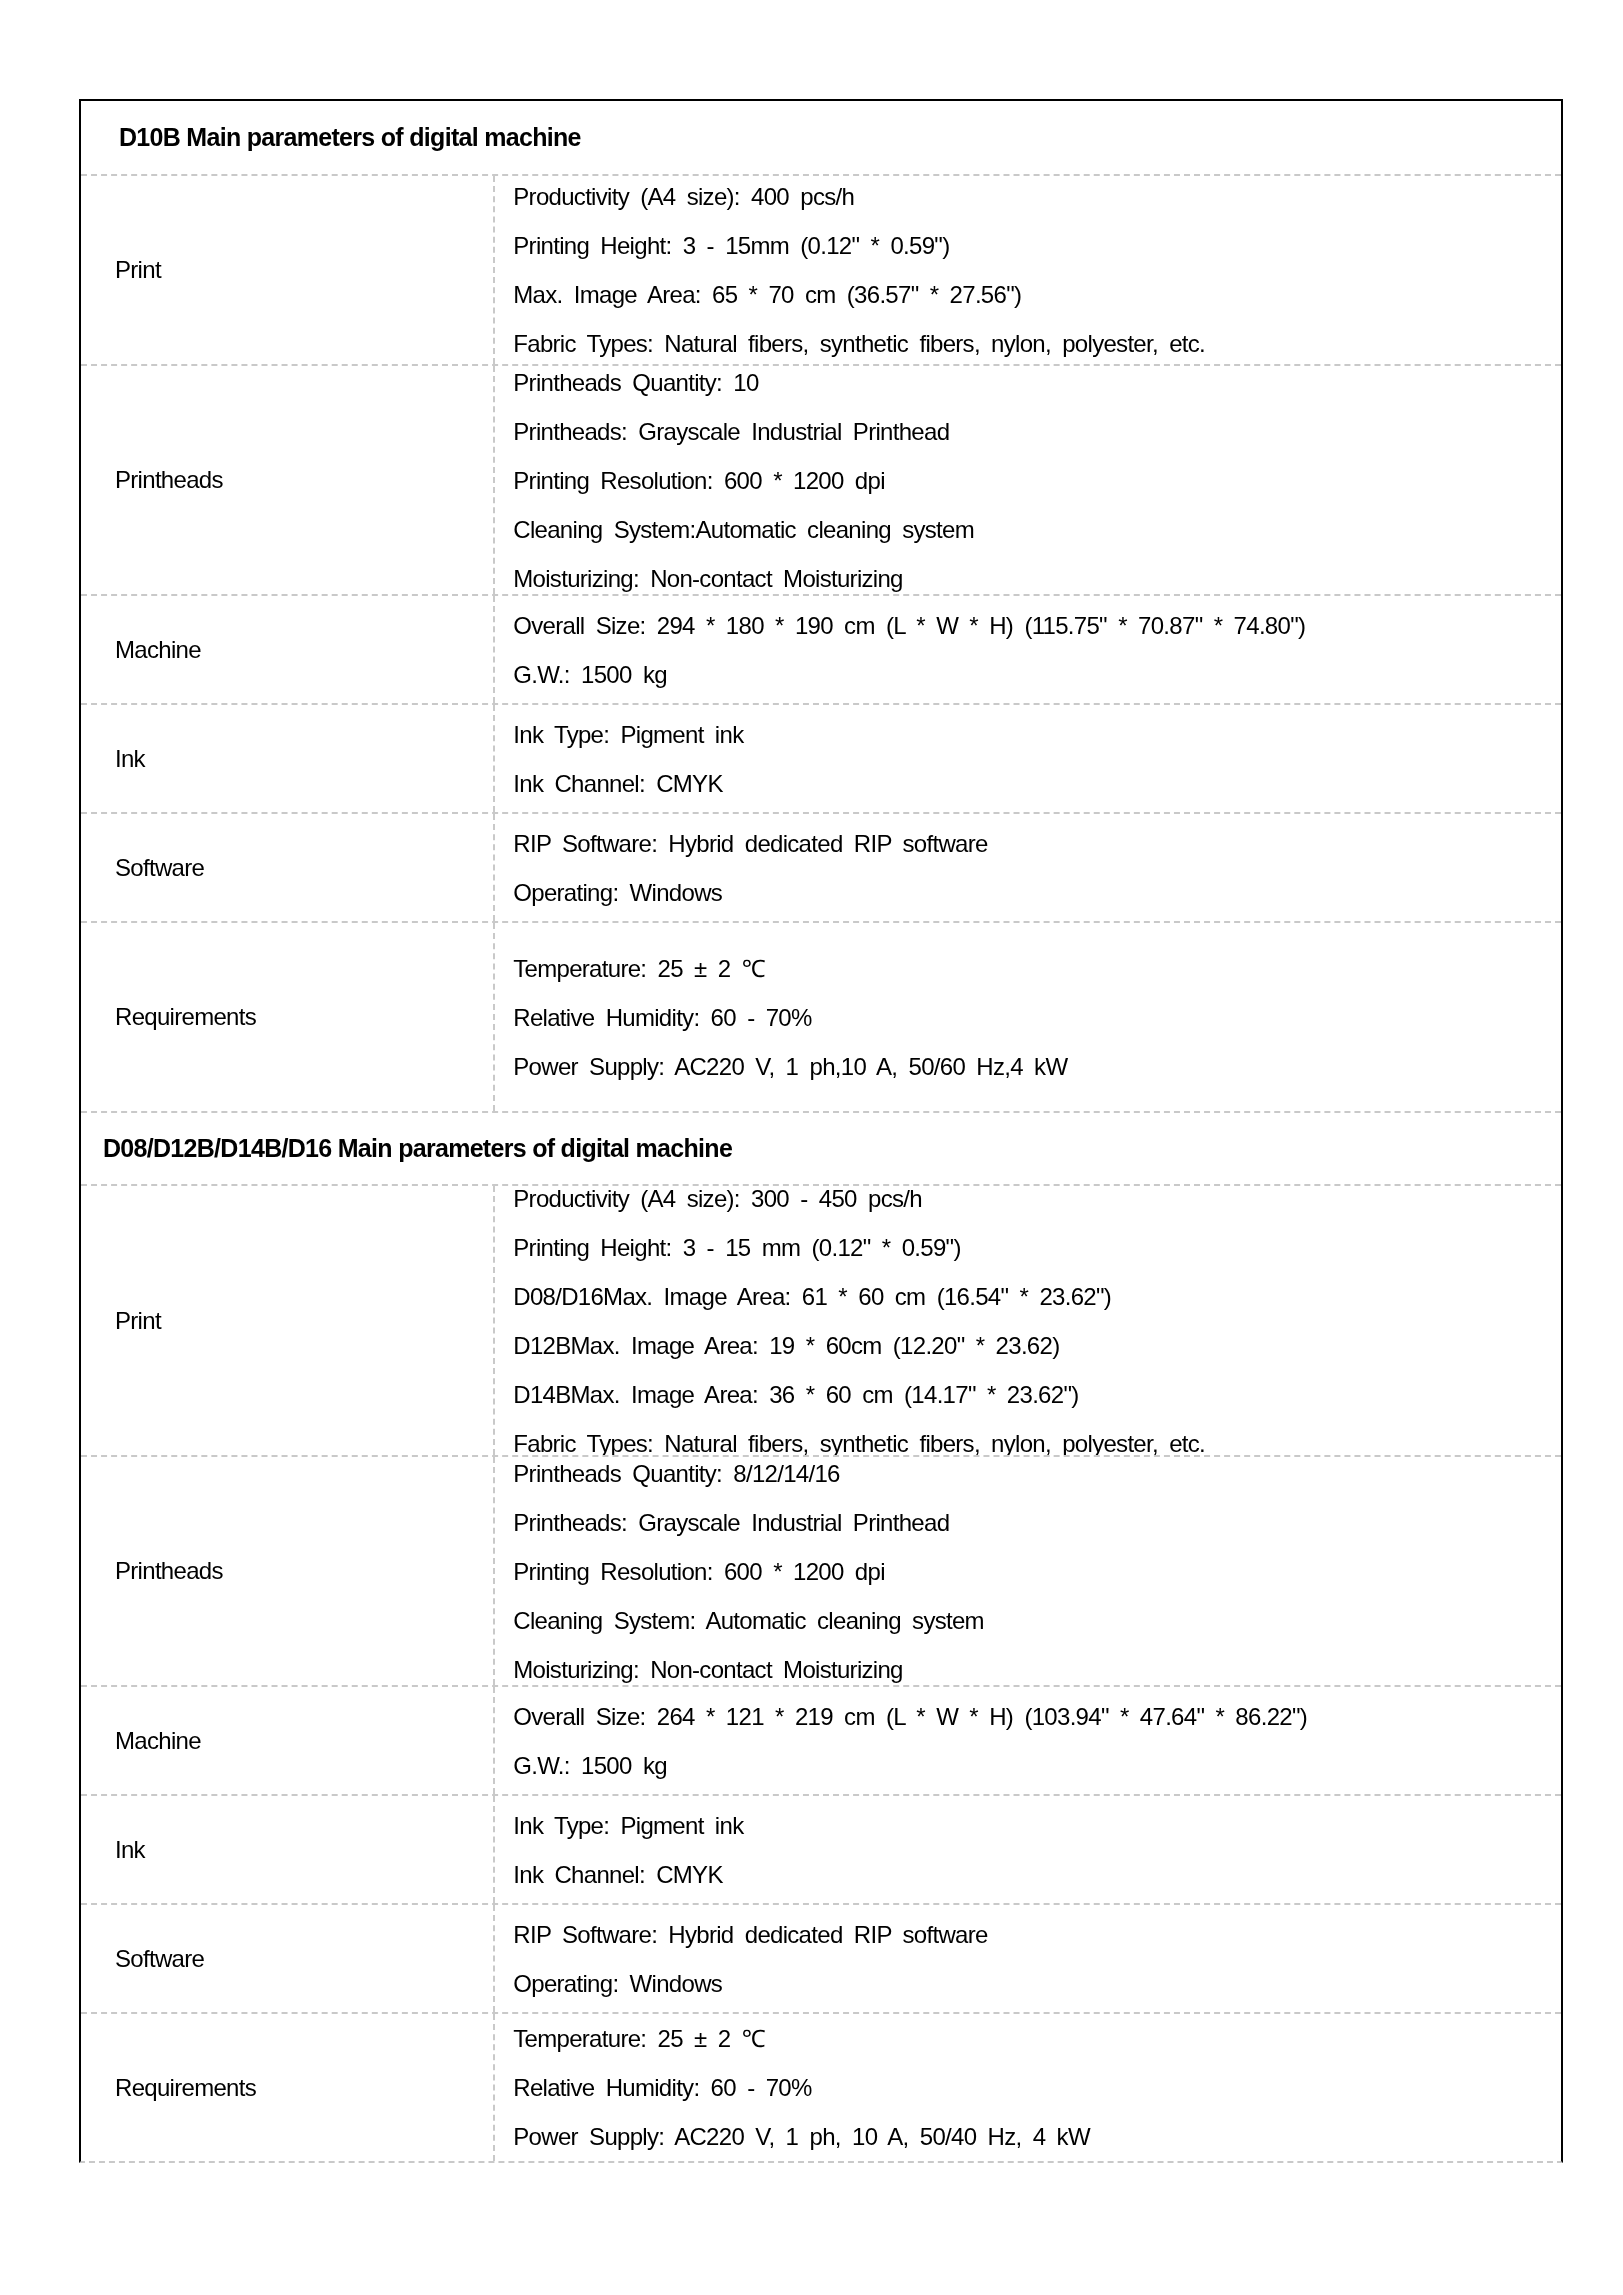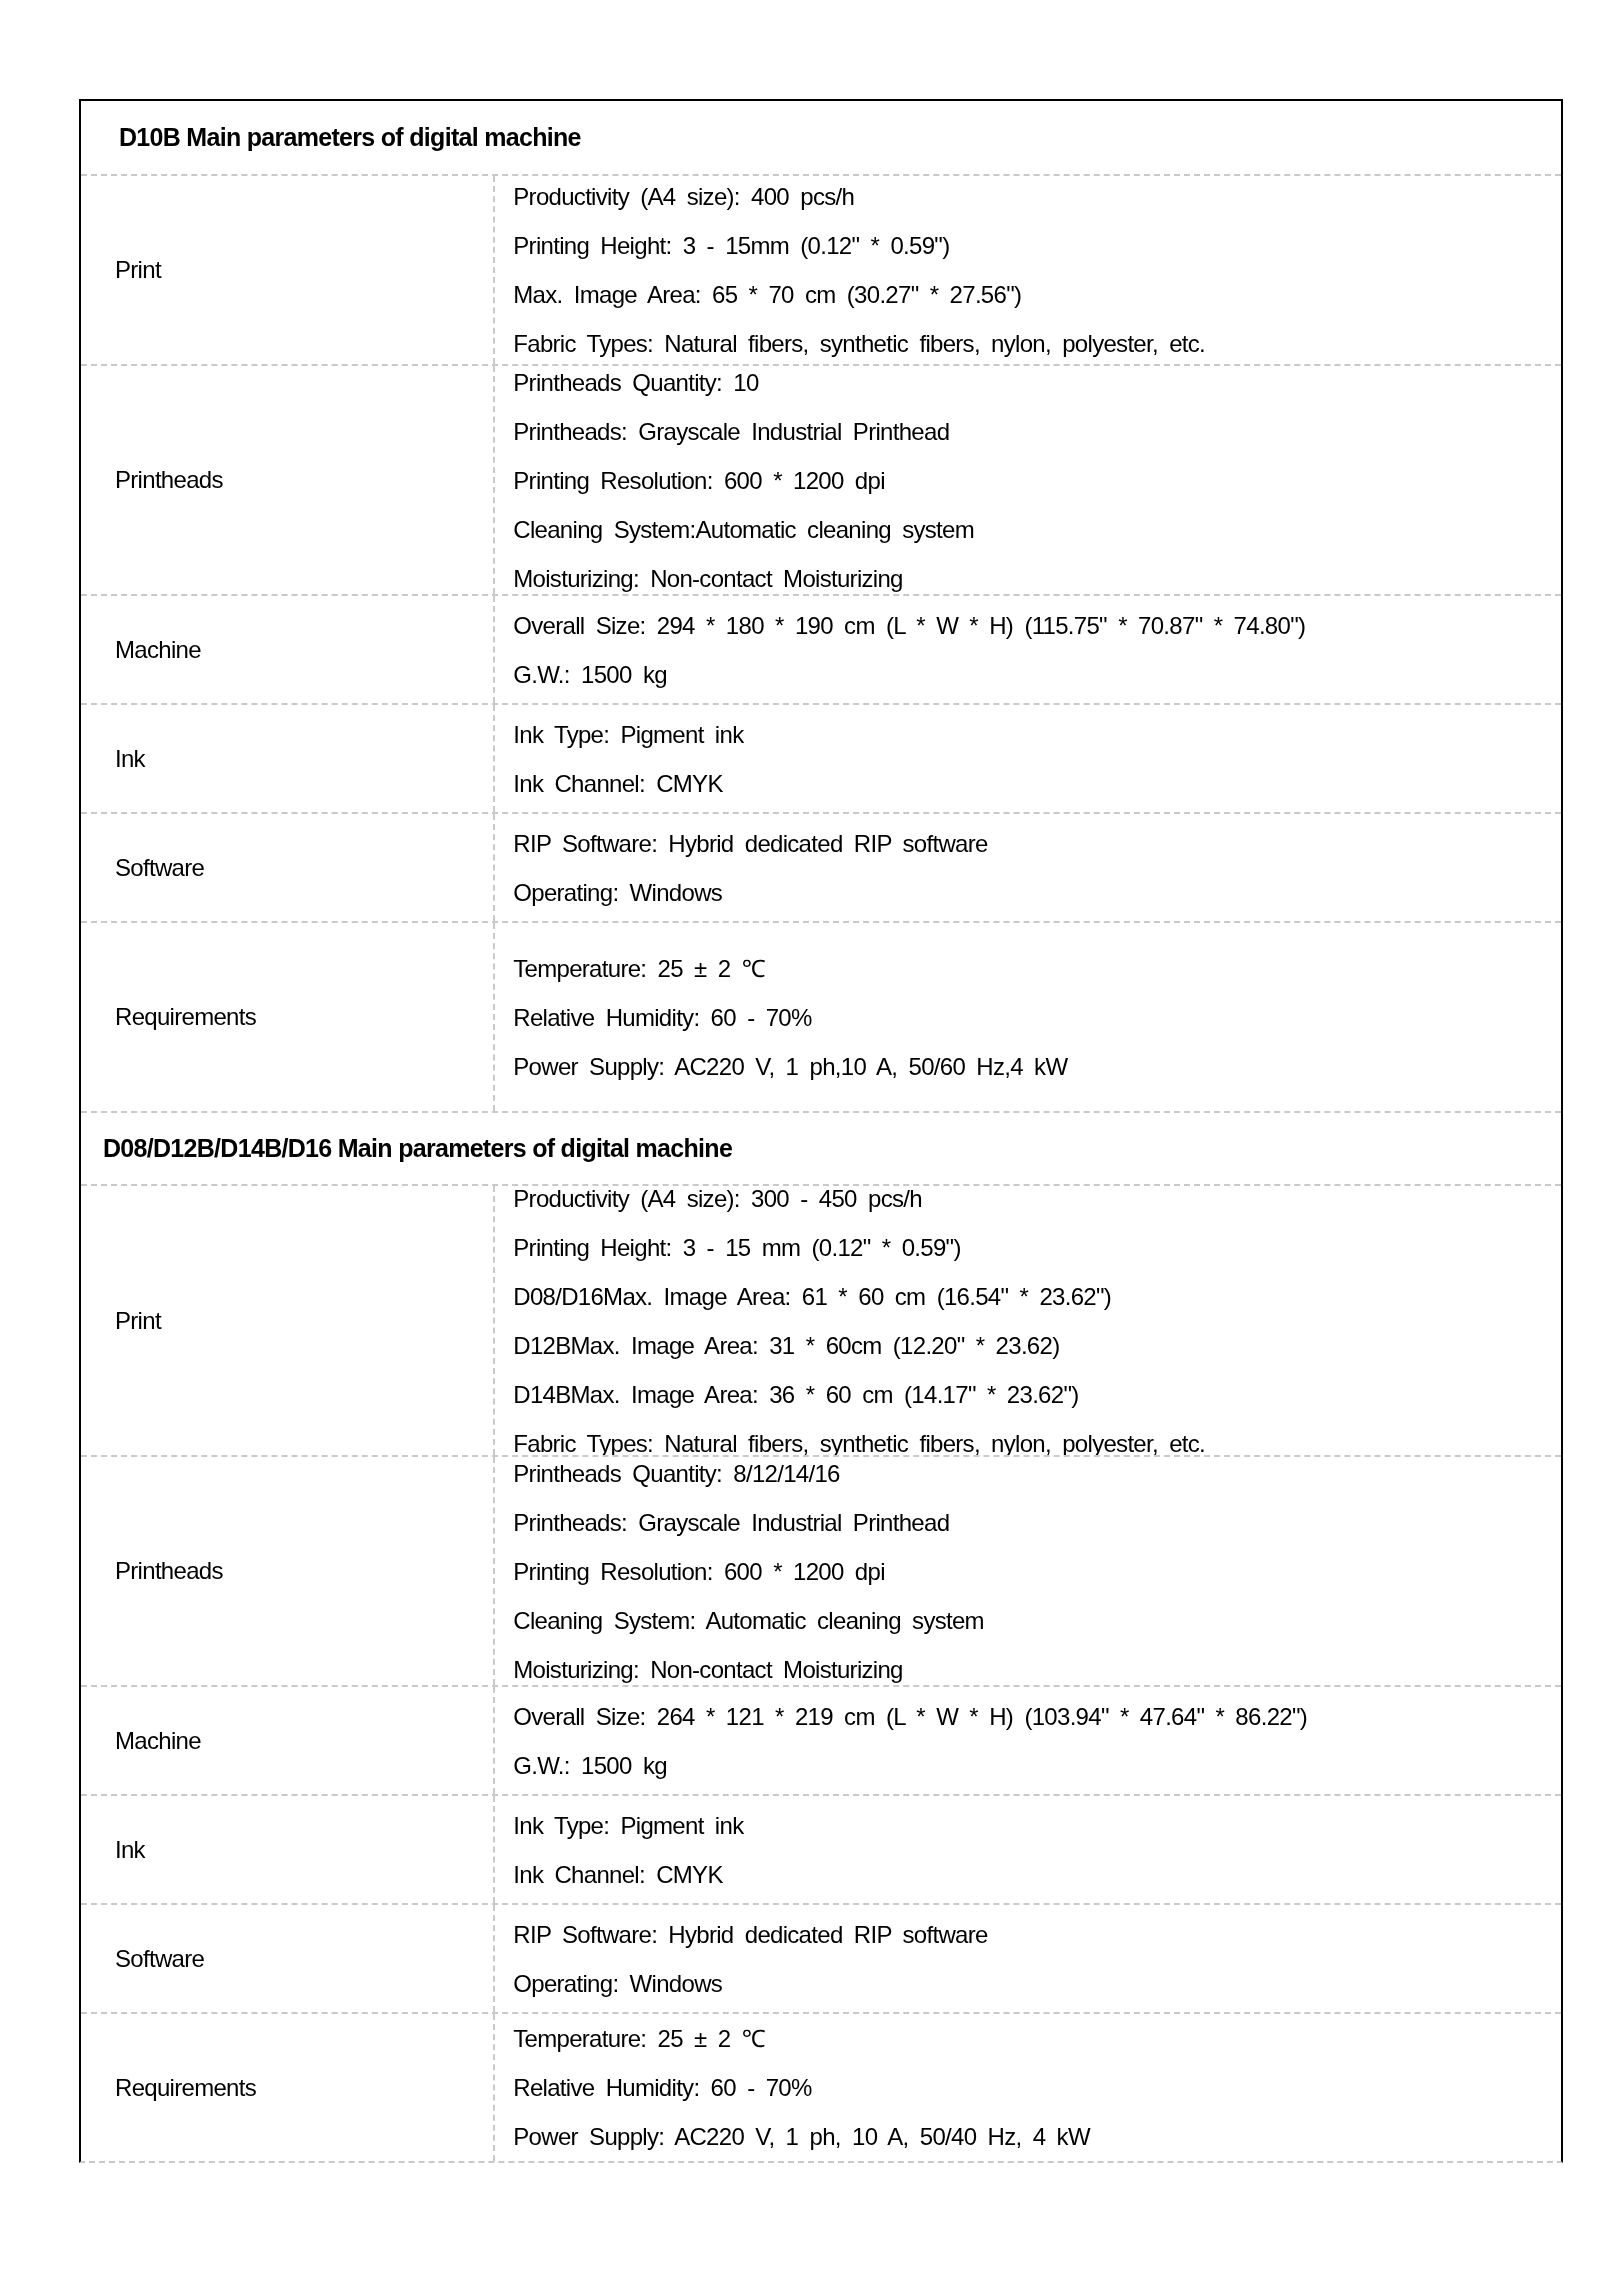--- a/index.html
+++ b/index.html
@@ -88,21 +88,21 @@
 <body>
 
 <div class="page">
   <div class="spec-table" id="spec-table">
       <div class="section-header first" style="height: 73px; padding-left: 38px;">D10B Main parameters of digital machine</div>
       <div class="spec-row" style="height: 190px;">
         <div class="row-label">Print</div>
         <div class="row-content">
           <div class="spec-line">Productivity (A4 size): 400 pcs/h</div>
           <div class="spec-line">Printing Height: 3 - 15mm (0.12" * 0.59")</div>
-          <div class="spec-line">Max. Image Area: 65 * 70 cm (30.27" * 27.56")</div>
+          <div class="spec-line">Max. Image Area: 65 * 70 cm (36.57" * 27.56")</div>
           <div class="spec-line">Fabric Types: Natural fibers, synthetic fibers, nylon, polyester, etc.</div>
         </div>
       </div>
       <div class="spec-row" style="height: 230px;">
         <div class="row-label">Printheads</div>
         <div class="row-content">
           <div class="spec-line">Printheads Quantity: 10</div>
           <div class="spec-line">Printheads: Grayscale Industrial Printhead</div>
           <div class="spec-line">Printing Resolution: 600 * 1200 dpi</div>
           <div class="spec-line">Cleaning System:Automatic cleaning system</div>
@@ -138,21 +138,21 @@
           <div class="spec-line">Power Supply: AC220 V, 1 ph,10 A, 50/60 Hz,4 kW</div>
         </div>
       </div>
       <div class="section-header" style="height: 73px;">D08/D12B/D14B/D16 Main parameters of digital machine</div>
       <div class="spec-row" style="height: 271px;">
         <div class="row-label">Print</div>
         <div class="row-content">
           <div class="spec-line">Productivity (A4 size): 300 - 450 pcs/h</div>
           <div class="spec-line">Printing Height: 3 - 15 mm (0.12" * 0.59")</div>
           <div class="spec-line">D08/D16Max. Image Area: 61 * 60 cm (16.54" * 23.62")</div>
-          <div class="spec-line">D12BMax. Image Area: 31 * 60cm (12.20" * 23.62)</div>
+          <div class="spec-line">D12BMax. Image Area: 19 * 60cm (12.20" * 23.62)</div>
           <div class="spec-line">D14BMax. Image Area: 36 * 60 cm (14.17" * 23.62")</div>
           <div class="spec-line">Fabric Types: Natural fibers, synthetic fibers, nylon, polyester, etc.</div>
         </div>
       </div>
       <div class="spec-row" style="height: 230px;">
         <div class="row-label">Printheads</div>
         <div class="row-content">
           <div class="spec-line">Printheads Quantity: 8/12/14/16</div>
           <div class="spec-line">Printheads: Grayscale Industrial Printhead</div>
           <div class="spec-line">Printing Resolution: 600 * 1200 dpi</div>

